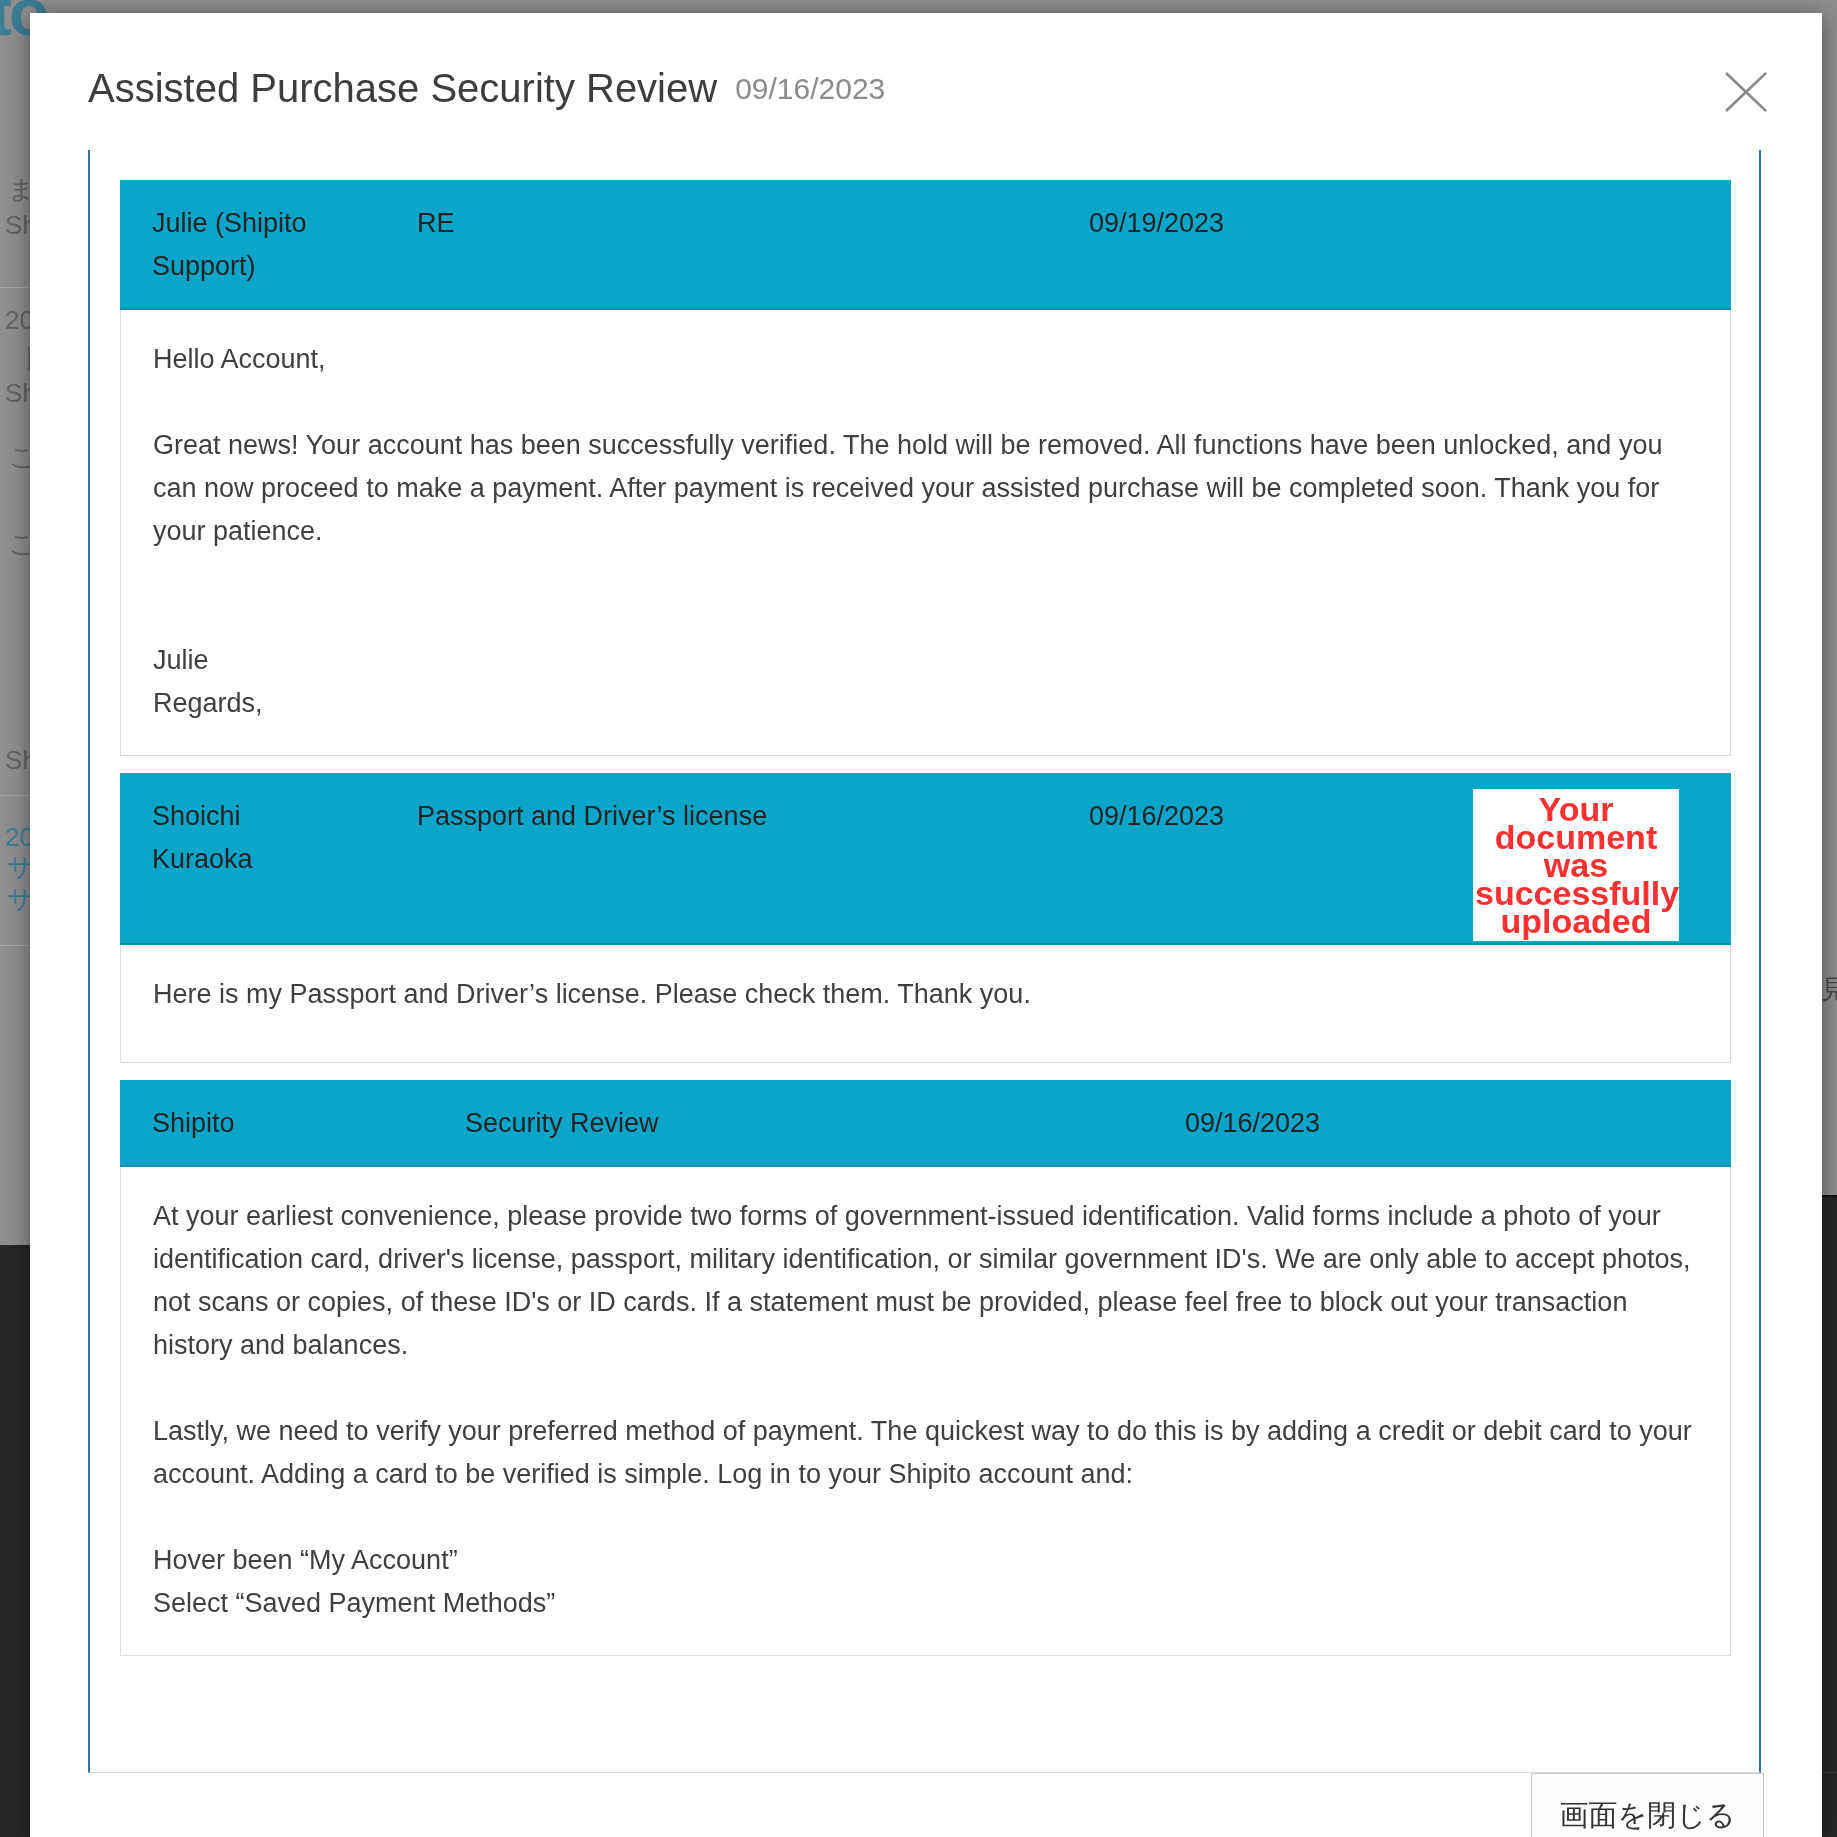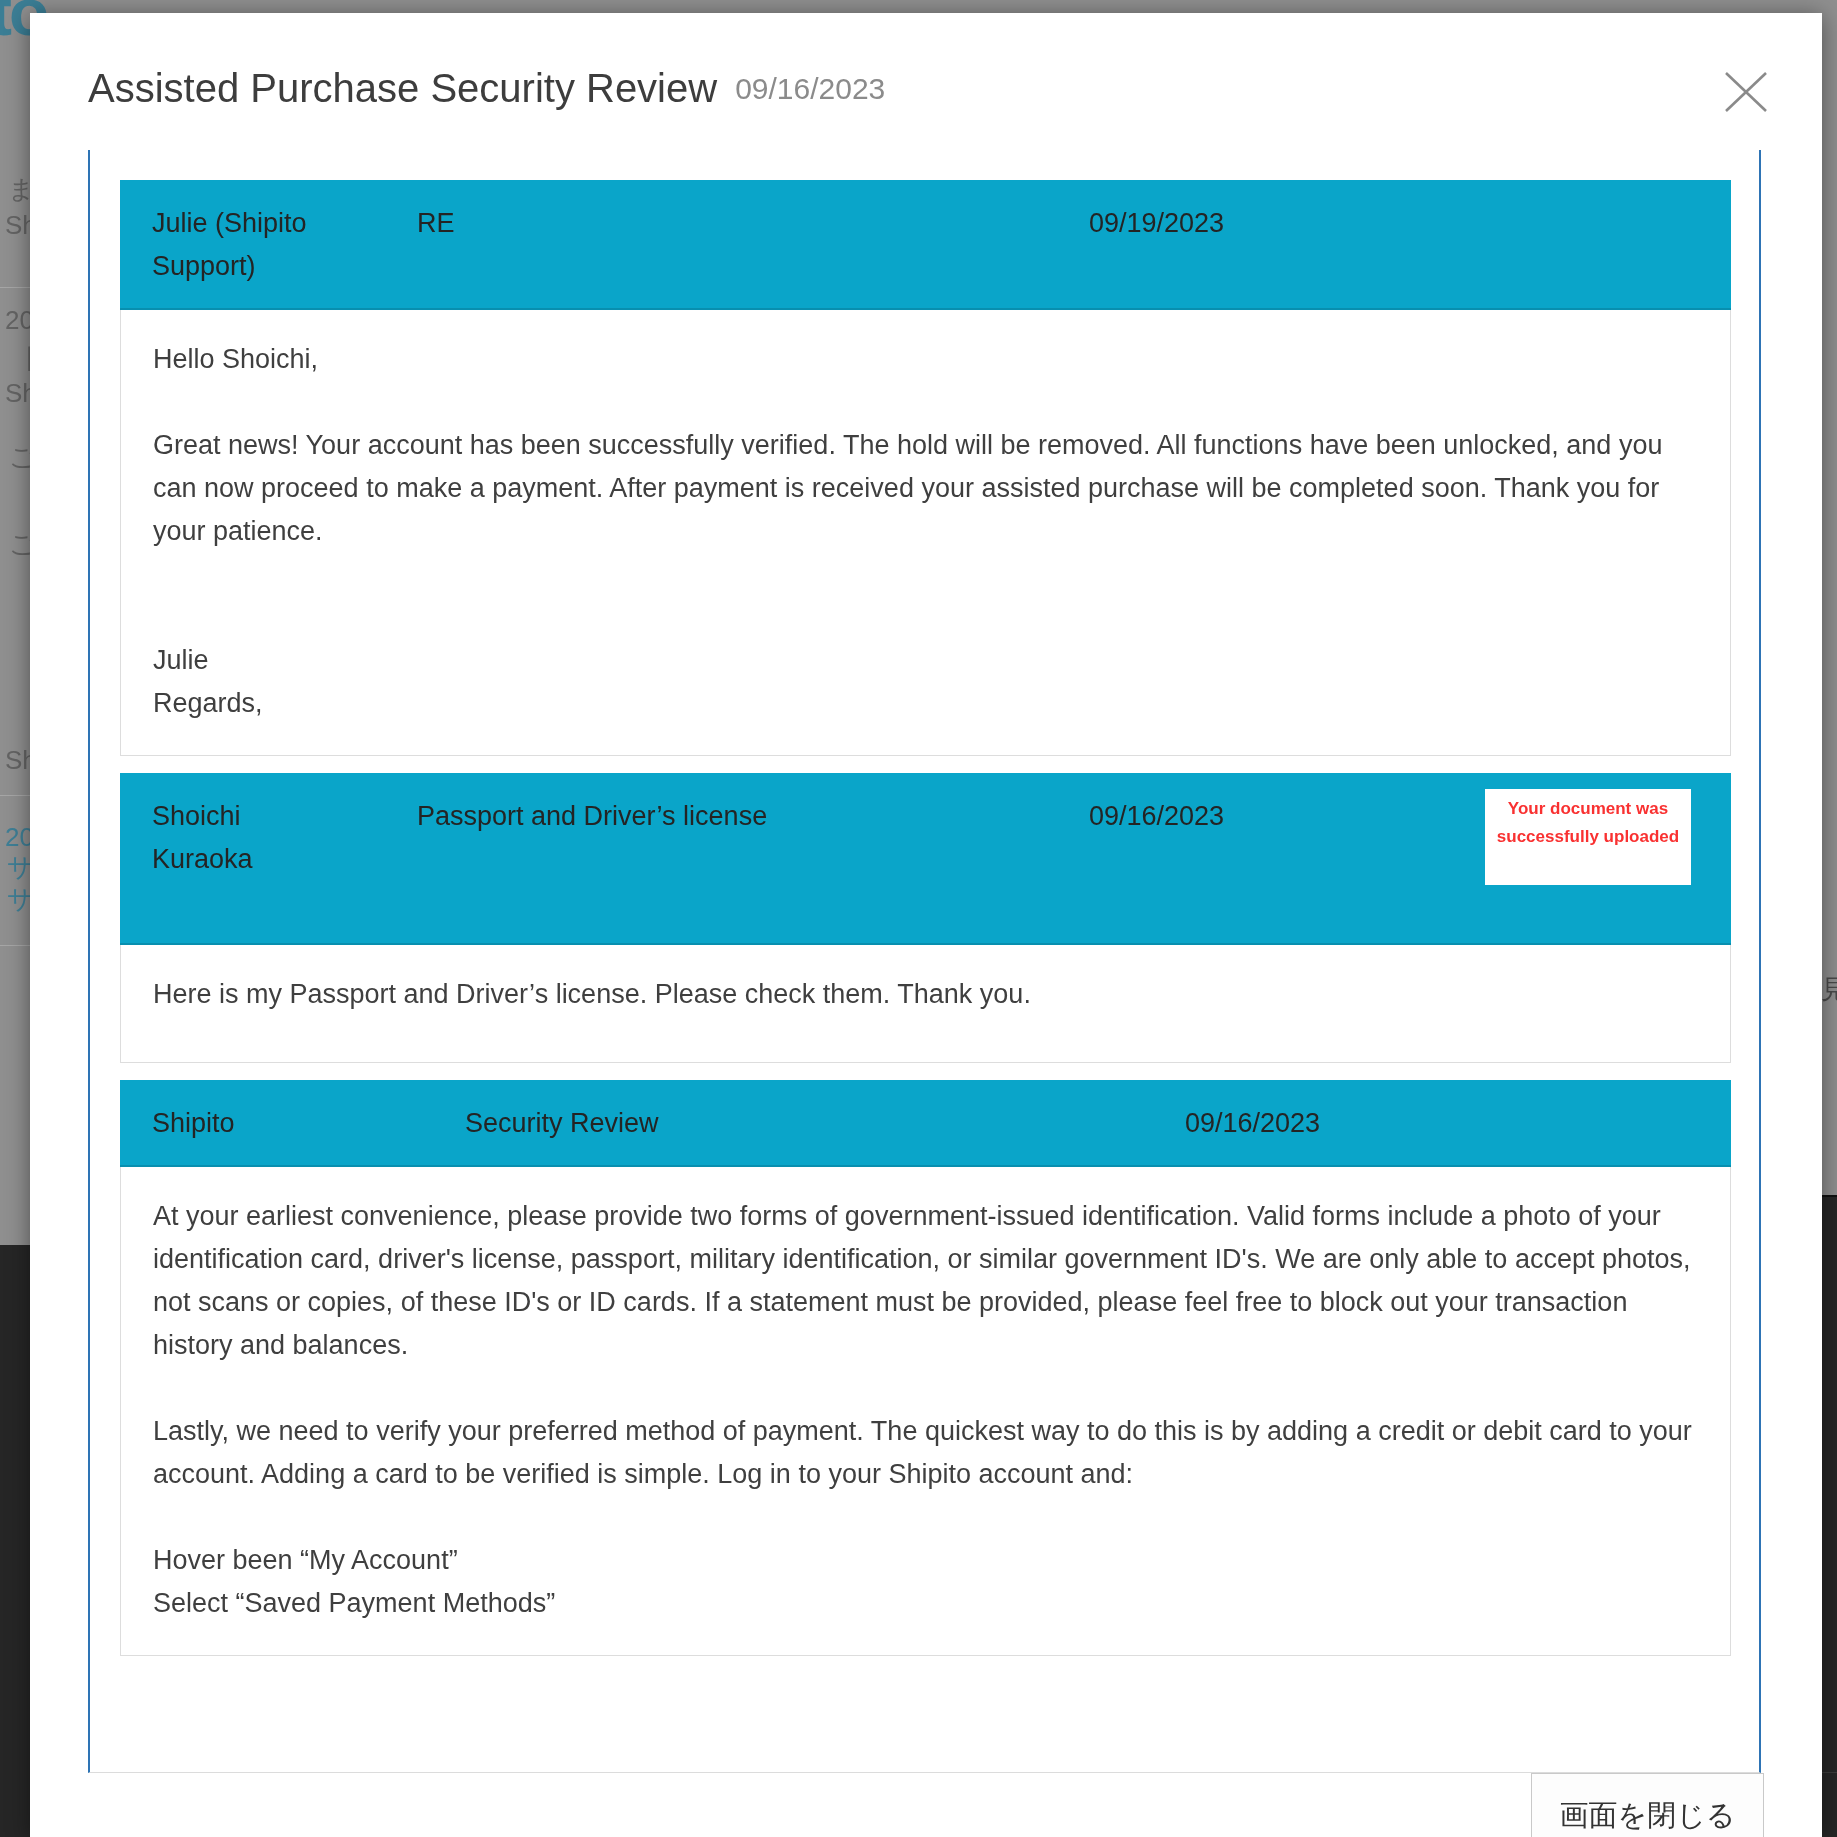--- a/index.html
+++ b/index.html
@@ -73,23 +73,23 @@
     display:grid; grid-template-columns:265px 672px 1fr;
     padding:22px 40px 20px 32px;
     font-size:27px; line-height:43px;
   }
   .msg-header.h1 { min-height:128px;padding-left:32px; }
   .msg-header.h2 { min-height:172px; }
   .msg-header.h3 { min-height:77px;gap:48px; }
   .sender { max-width:180px; }
   .subject, .msg-date { white-space:nowrap; }
   .upload-badge {
-    position:absolute; top:16px; right:40px; width:206px; min-height:96px;
+    position:absolute; top:16px; right:52px; width:206px; min-height:96px;
     background:#ffffff; color:#f93131; font-weight:bold;
-    font-size:17px; line-height:28px; text-align:center;
+    font-size:34px; line-height:28px; text-align:center;
     padding:6px 2px;
   }
   .msg-body {
     background:#ffffff;
     border:1px solid #dddddd; border-top:none;
     padding:28px 32px 30px 32px;
     font-size:27px; line-height:43px; color:#3f3f3f;
   }
   .msg-body p { margin:0 0 43px 0; }
   .msg-body .line-group div { margin:0; }
@@ -149,21 +149,21 @@
 
   <div class="msg-scroll">
 
     <div class="msg-block">
       <div class="msg-header h1">
         <div class="sender">Julie (Shipito Support)</div>
         <div class="subject">RE</div>
         <div class="msg-date">09/19/2023</div>
       </div>
       <div class="msg-body">
-        <p>Hello Shoichi,</p>
+        <p>Hello Account,</p>
         <p>Great news! Your account has been successfully verified. The hold will be removed. All functions have been unlocked, and you can now proceed to make a payment. After payment is received your assisted purchase will be completed soon. Thank you for your patience.</p>
         <div class="line-group sig">
           <div>Julie</div>
           <div>Regards,</div>
         </div>
       </div>
     </div>
 
     <div class="msg-block">
       <div class="msg-header h2">

